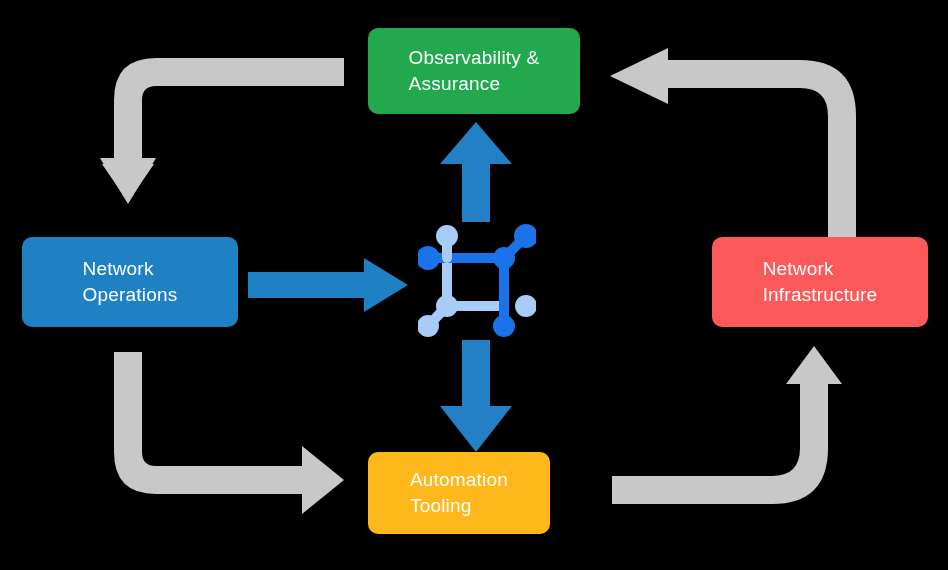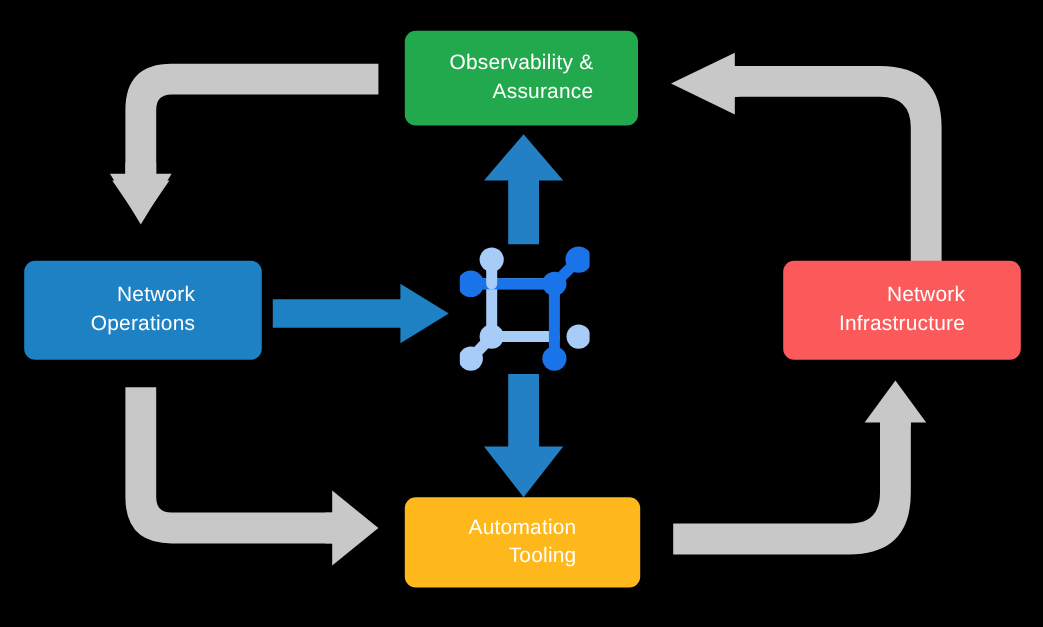--- a/index.html
+++ b/index.html
@@ -9,34 +9,34 @@
     background:#000000;
     overflow:hidden;
     font-family:"Liberation Sans", sans-serif;
   }
   .node-box{
     position:absolute;
     border-radius:10px;
     display:flex;
     align-items:center;
     justify-content:center;
-    text-align:right;
+    text-align:left;
     color:#ffffff;
     font-size:19px;
     line-height:1.35;
     font-weight:400;
     letter-spacing:.2px;
     white-space:pre-line;
     box-sizing:border-box;
     padding:6px 28px;
   }
   #box-observability{ left:368px; top:28px;  width:212px; height:86px; background:#22A84D; }
   #box-operations  { left:22px;  top:237px; width:216px; height:90px; background:#1D81C4; }
   #box-infra       { left:712px; top:237px; width:216px; height:90px; background:#FC5A5A; }
-  #box-automation  { left:368px; top:452px; width:214px; height:82px; background:#FFB81C; }
+  #box-automation  { left:368px; top:452px; width:182px; height:82px; background:#FFB81C; }
 
   #center-icon{ position:absolute; left:418px; top:222px; width:118px; height:118px; }
 
   .arrow-svg{ position:absolute; overflow:visible; }
   #arrow-up    { left:440px; top:122px; width:72px;  height:100px; }
   #arrow-down  { left:440px; top:340px; width:72px;  height:112px; }
   #arrow-right { left:248px; top:258px; width:160px; height:54px; }
   #elbow-tl    { left:96px;  top:52px;  width:248px; height:156px; }
   #elbow-tr    { left:606px; top:44px;  width:250px; height:196px; }
   #elbow-bl    { left:96px;  top:352px; width:248px; height:162px; }

